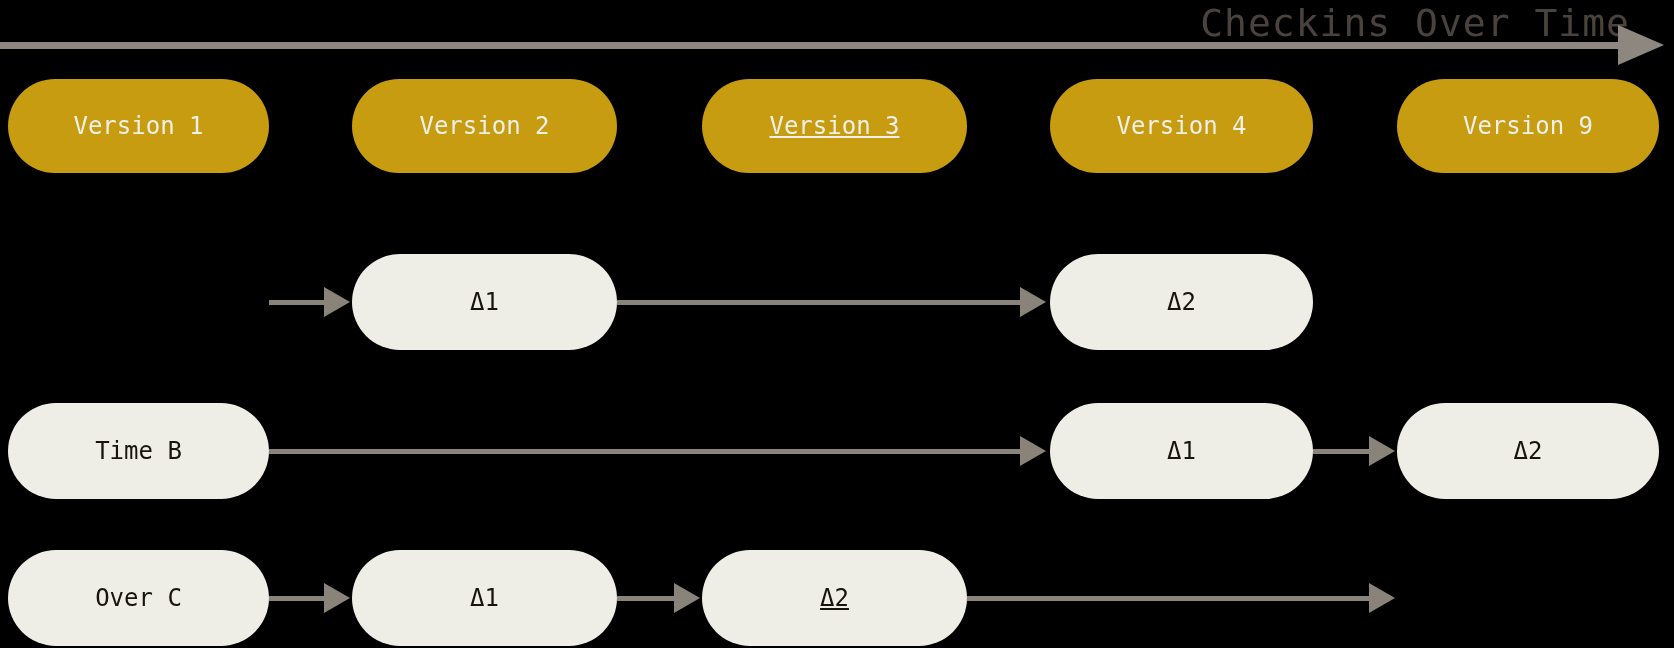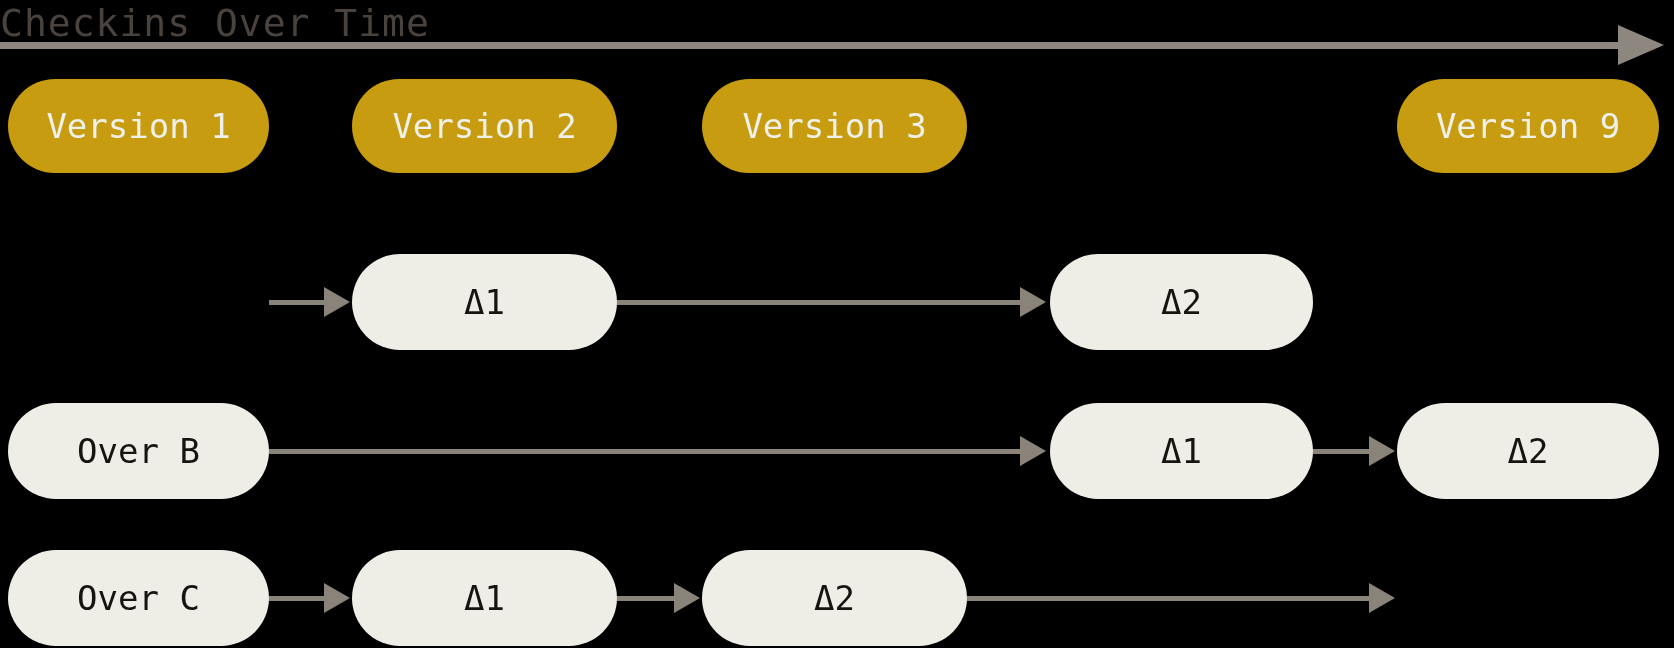--- a/index.html
+++ b/index.html
@@ -7,21 +7,21 @@
     position: relative;
     width: 1674px;
     height: 648px;
     background: var(--background, #000000);
     overflow: hidden;
     font-family: "DejaVu Sans Mono", "Liberation Mono", monospace;
   }
   .title {
     position: absolute;
     left: 0; top: 1px; width: 1630px;
-    text-align: left;
+    text-align: right;
     font-size: 38px;
     letter-spacing: 1px;
     color: var(--title_text, #4a423c);
     white-space: pre;
   }
   
   .timeline-line {
     position: absolute;
     left: 0; top: 42px;
     width: 1622px; height: 7px;
@@ -35,40 +35,40 @@
     border-top: 20px solid transparent;
     border-bottom: 20px solid transparent;
   }
   
   .node {
     position: absolute;
     border-radius: 48px;
     display: flex;
     align-items: center;
     justify-content: center;
-    font-size: 34px;
+    font-size: 24px;
     white-space: pre;
   }
   .pill {
     top: 79px; height: 94px;
     background: var(--gold, #c79c11);
     color: var(--pill_text, #eef0ea);
   }
   .file-node {
     height: 96px;
     background: var(--node_fill, #efeee6);
     color: var(--node_text, #17140f);
   }
   .row-a { top: 254px; }
   .row-b { top: 403px; }
   .row-c { top: 550px; }
   .c1 { left: 8px;    width: 261px; }
   .c1p{ left: 8px;    width: 261px; }
   .c2 { left: 352px;  width: 265px; text-align: center; }
-  .c3 { left: 702px;  width: 265px; }
+  .c3 { left: 702px;  width: 265px; text-decoration: underline; }
   .c4 { left: 1050px; width: 263px; }
   .c5 { left: 1397px; width: 262px; }
   
   .aline {
     position: absolute;
     height: 5px;
     background: var(--arrow, #8a8379);
   }
   .ahead {
     position: absolute;
@@ -100,30 +100,31 @@
 
 <div class="stage">
 
   <div class="title">Checkins Over Time</div>
   <div class="timeline-line"></div>
   <div class="timeline-head"></div>
 
   <div class="node pill c1p">Version 1</div>
   <div class="node pill c2">Version 2</div>
   <div class="node pill c3">Version 3</div>
+  <div class="node pill c4">Version 4</div>
   <div class="node pill c5">Version 9</div>
 
   <div class="node file-node row-a c2">Δ1</div>
   <div class="node file-node row-a c4">Δ2</div>
   <div class="aline ya arr-a1"></div>
   <div class="ahead yah arr-a1h"></div>
   <div class="aline ya arr-a2"></div>
   <div class="ahead yah arr-a2h"></div>
 
-  <div class="node file-node row-b c1">Over B</div>
+  <div class="node file-node row-b c1">Time B</div>
   <div class="node file-node row-b c4">Δ1</div>
   <div class="node file-node row-b c5">Δ2</div>
   <div class="aline yb arr-b1"></div>
   <div class="ahead ybh arr-b1h"></div>
   <div class="aline yb arr-b2"></div>
   <div class="ahead ybh arr-b2h"></div>
 
   <div class="node file-node row-c c1">Over C</div>
   <div class="node file-node row-c c2">Δ1</div>
   <div class="node file-node row-c c3">Δ2</div>

